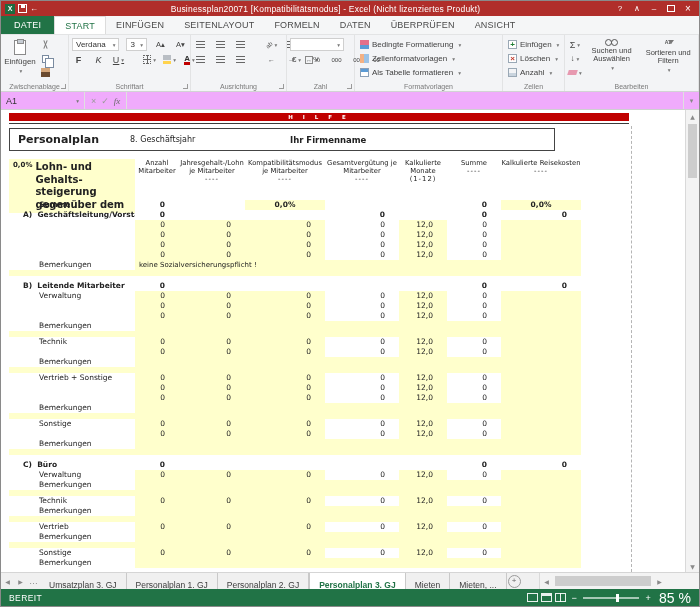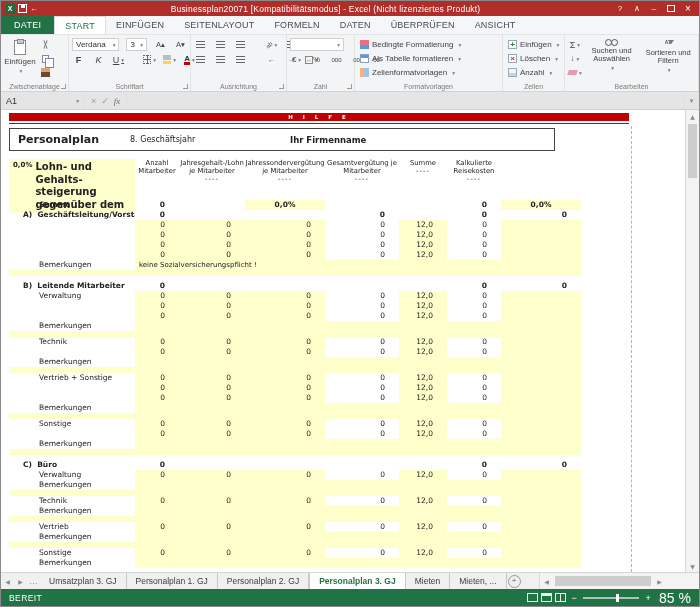--- a/index.html
+++ b/index.html
@@ -93,21 +93,21 @@
   .i-filldown::before{content:"↓";font-size:8px;}
   .i-clear{width:9px;height:5px;background:#e799b0;transform:skewX(-18deg);display:inline-block;}
   .bigtext{width:54px;display:flex;flex-direction:column;align-items:center;gap:1px;font-size:7.5px;line-height:8px;text-align:center;color:#3f3f3f;}
   .i-sort{position:relative;width:12px;height:10px;display:inline-flex;align-items:flex-start;justify-content:center;font-size:5px;color:#555;font-weight:bold;}
   .i-sort::before{content:"AZ";}
   .i-sort::after{content:"";position:absolute;right:0;top:2px;width:0;height:0;border:3px solid transparent;border-top:4px solid #777;}
   .i-binoc{position:relative;width:13px;height:8px;display:inline-block;}
   .i-binoc::before,.i-binoc::after{content:"";position:absolute;top:1px;width:5px;height:5px;border:1px solid #555;border-radius:50%;}
   .i-binoc::before{left:0;} .i-binoc::after{right:0;}
   
-  .fbar{height:18px;background:#e5e5e5;border-bottom:1px solid #cfd0d1;display:flex;align-items:stretch;font-size:9px;flex:0 0 auto;}
+  .fbar{height:18px;background:#f0abfc;border-bottom:1px solid #cfd0d1;display:flex;align-items:stretch;font-size:9px;flex:0 0 auto;}
   .namebox{width:84px;display:flex;align-items:center;justify-content:space-between;padding:0 5px;border-right:1px solid #e0e0e0;color:#333;}
   .fxbtns{display:flex;align-items:center;gap:5px;padding:0 6px;color:#9a9a9a;border-right:1px solid #e0e0e0;}
   .i-cancel::before{content:"×";}
   .i-enter::before{content:"✓";}
   .fx{font-style:italic;font-family:"Liberation Serif", serif;color:#6a6a6a;}
   .finput{flex:1;}
   .fexpand{width:16px;border-left:1px solid #e0e0e0;display:flex;align-items:center;justify-content:center;color:#888;font-size:7px;}
   .i-expand::before{content:"▾";}
   
   .sheet{position:relative;flex:1 1 auto;background:#fff;overflow:hidden;font-family:"DejaVu Sans", sans-serif;}
@@ -143,21 +143,21 @@
   .pagebreak{position:absolute;left:630px;top:16px;bottom:0;border-left:1px dashed #b5b5b5;}
   .vscroll{position:absolute;right:0;top:0;bottom:0;width:14px;background:#f3f3f3;border-left:1px solid #d9d9d9;}
   .varrow{position:absolute;left:0;right:0;height:12px;display:flex;align-items:center;justify-content:center;font-size:6px;color:#8a8a8a;}
   .varrow.bottom{bottom:0;}
   .i-up::before{content:"▲";} .i-down::before{content:"▼";}
   .vthumb{position:absolute;left:2px;right:2px;top:14px;height:54px;background:#cdcdcd;}
   
   .tabbar{height:17px;background:#f0f0f0;border-top:1px solid #d5d5d5;display:flex;align-items:stretch;flex:0 0 auto;font-size:8.5px;}
   .tnav{width:13px;display:flex;align-items:center;justify-content:center;color:#8a8a8a;font-size:6px;}
   .i-tleft::before{content:"◀";} .i-tright::before{content:"▶";} .i-more::before{content:"…";font-size:9px;}
-  .stab{display:flex;align-items:center;padding:4px 9px;border-right:1px solid #c9c9c9;color:#3c3c3c;white-space:nowrap;}
+  .stab{display:flex;align-items:center;padding:12px 9px;border-right:1px solid #c9c9c9;color:#3c3c3c;white-space:nowrap;}
   .stab.active{background:#fff;color:#217346;font-weight:bold;border-left:1px solid #c9c9c9;}
   .addtab{width:15px;display:flex;align-items:center;justify-content:center;}
   .addtab::before{content:"+";width:11px;height:11px;border:1px solid #9a9a9a;border-radius:50%;font-size:8px;line-height:9px;text-align:center;color:#666;}
   .hspace{flex:1;}
   .hscroll{width:160px;background:#f3f3f3;border-left:1px solid #d9d9d9;display:flex;align-items:center;}
   .harrow{width:13px;text-align:center;color:#8a8a8a;font-size:6px;}
   .hthumb{width:96px;height:10px;background:#cdcdcd;margin:0 2px;}
   
   .statusbar{height:17px;background:#217346;color:#fff;display:flex;align-items:center;font-size:8.5px;flex:0 0 auto;}
   .mode{padding-left:8px;letter-spacing:.4px;}
@@ -311,26 +311,26 @@
       <span class="glabel">Zahl</span>
       <span class="launcher"></span>
     </div>
 
     <div class="rgroup" style="width:148px">
       <div class="stylerow dd">
         <span class="sicon i-condfmt"></span>
         <span>Bedingte Formatierung</span>
       </div>
       <div class="stylerow dd">
+        <span class="sicon i-cellstyles"></span>
+        <span>Zellenformatvorlagen</span>
+      </div>
+      <div class="stylerow dd">
         <span class="sicon i-tablefmt"></span>
         <span>Als Tabelle formatieren</span>
-      </div>
-      <div class="stylerow dd">
-        <span class="sicon i-cellstyles"></span>
-        <span>Zellenformatvorlagen</span>
       </div>
       <span class="glabel">Formatvorlagen</span>
     </div>
 
     <div class="rgroup" style="width:62px">
       <div class="stylerow dd">
         <span class="sicon i-insrow"></span>
         <span>Einfügen</span>
       </div>
       <div class="stylerow dd">
@@ -400,26 +400,30 @@
         </div>
         <div class="colh">
             <span>Anzahl Mitarbeiter</span>
             <span class="dashes"></span>
           </div>
         <div class="colh">
             <span>Jahresgehalt-/Lohn je Mitarbeiter</span>
             <span class="dashes">----</span>
           </div>
         <div class="colh">
-            <span>Jahressondervergütung je Mitarbeiter</span>
+            <span>Kompatibilitätsmodus je Mitarbeiter</span>
             <span class="dashes">----</span>
           </div>
         <div class="colh">
             <span>Gesamtvergütung je Mitarbeiter</span>
             <span class="dashes">----</span>
+          </div>
+        <div class="colh">
+            <span>Kalkulierte Monate</span>
+            <span class="dashes">(1-12)</span>
           </div>
         <div class="colh">
             <span>Summe</span>
             <span class="dashes">----</span>
           </div>
         <div class="colh">
             <span>Kalkulierte Reisekosten</span>
             <span class="dashes">----</span>
           </div>
       </div>

